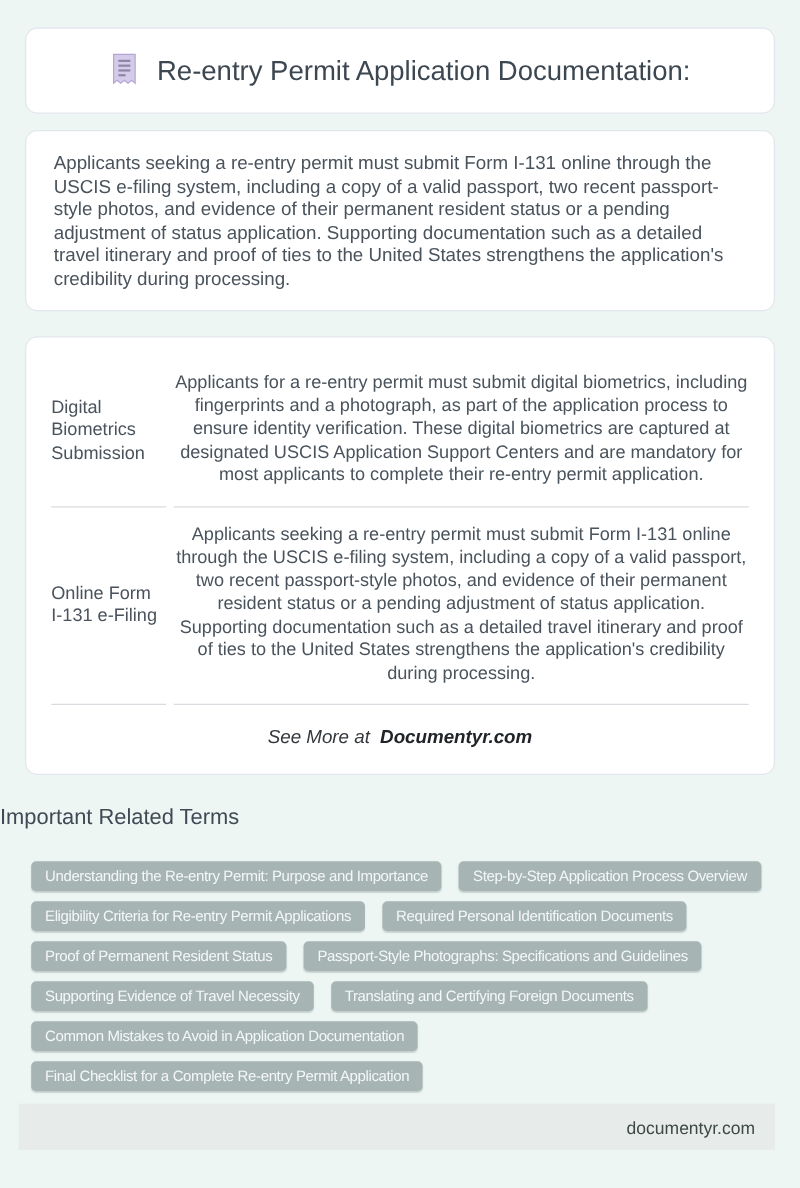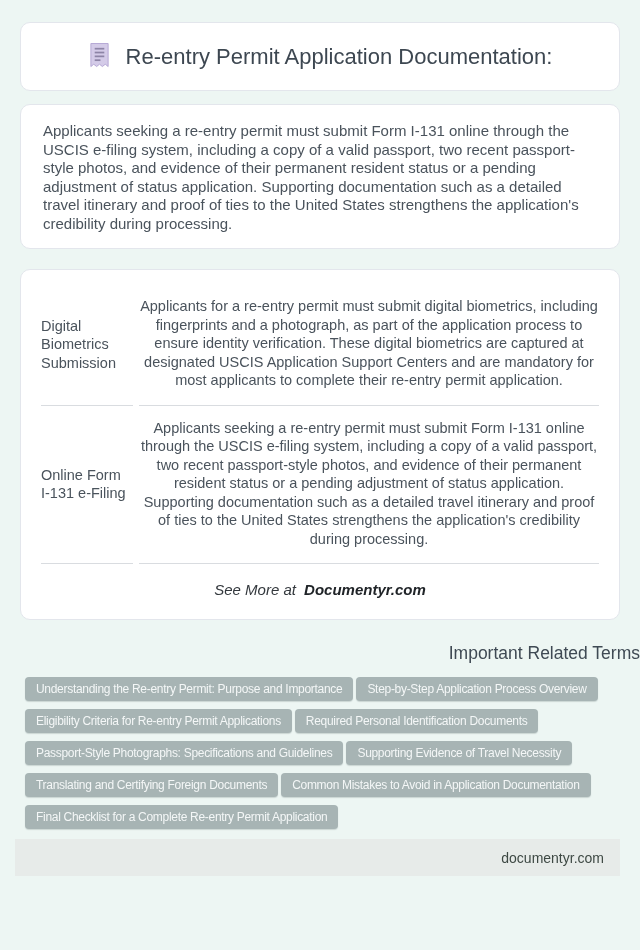--- a/index.html
+++ b/index.html
@@ -45,27 +45,27 @@
   td.desc-cell { vertical-align: middle; padding: 13px 0 15px; text-align: center; }
   .see-more {
     text-align: center; font-style: italic;
     font-size: 15px; color: #33383d;
     padding: 17px 0 13px;
   }
   .see-more-prefix { margin-right: 4px; }
   .see-more-site { font-weight: bold; color: #202428; }
   
   .related-heading {
-    text-align: right; font-size: 17.5px; font-weight: 400;
-    color: #3f4a54; margin: 23px 0 13px;
+    text-align: left; font-size: 17.5px; font-weight: 400;
+    color: #3f4a54; margin: 23px 0 25px;
   }
   .tag-cloud {
     margin: 0 18px 0 25px;
     display: flex; flex-wrap: wrap;
-    gap: 8px 3px;
+    gap: 8px 14px;
     align-content: flex-start;
   }
   .tag {
     background: #a7b4b4; color: #f4f7f7;
     border: none; border-radius: 4px;
     height: 24px; line-height: 24px; padding: 0 11px;
     font-family: inherit; font-size: 12px; letter-spacing: -0.3px;
     white-space: nowrap; cursor: pointer;
     box-shadow: 0 1px 1px rgba(100,115,115,0.25);
   }
@@ -123,20 +123,21 @@
     </p>
   </section>
 
   <h2 class="related-heading">Important Related Terms</h2>
 
   <div class="tag-cloud">
     <button class="tag">Understanding the Re-entry Permit: Purpose and Importance</button>
     <button class="tag">Step-by-Step Application Process Overview</button>
     <button class="tag">Eligibility Criteria for Re-entry Permit Applications</button>
     <button class="tag">Required Personal Identification Documents</button>
+    <button class="tag">Proof of Permanent Resident Status</button>
     <button class="tag">Passport-Style Photographs: Specifications and Guidelines</button>
     <button class="tag">Supporting Evidence of Travel Necessity</button>
     <button class="tag">Translating and Certifying Foreign Documents</button>
     <button class="tag">Common Mistakes to Avoid in Application Documentation</button>
     <button class="tag">Final Checklist for a Complete Re-entry Permit Application</button>
   </div>
 
   <div class="footer-bar">
     <span>documentyr.com</span>
   </div>

